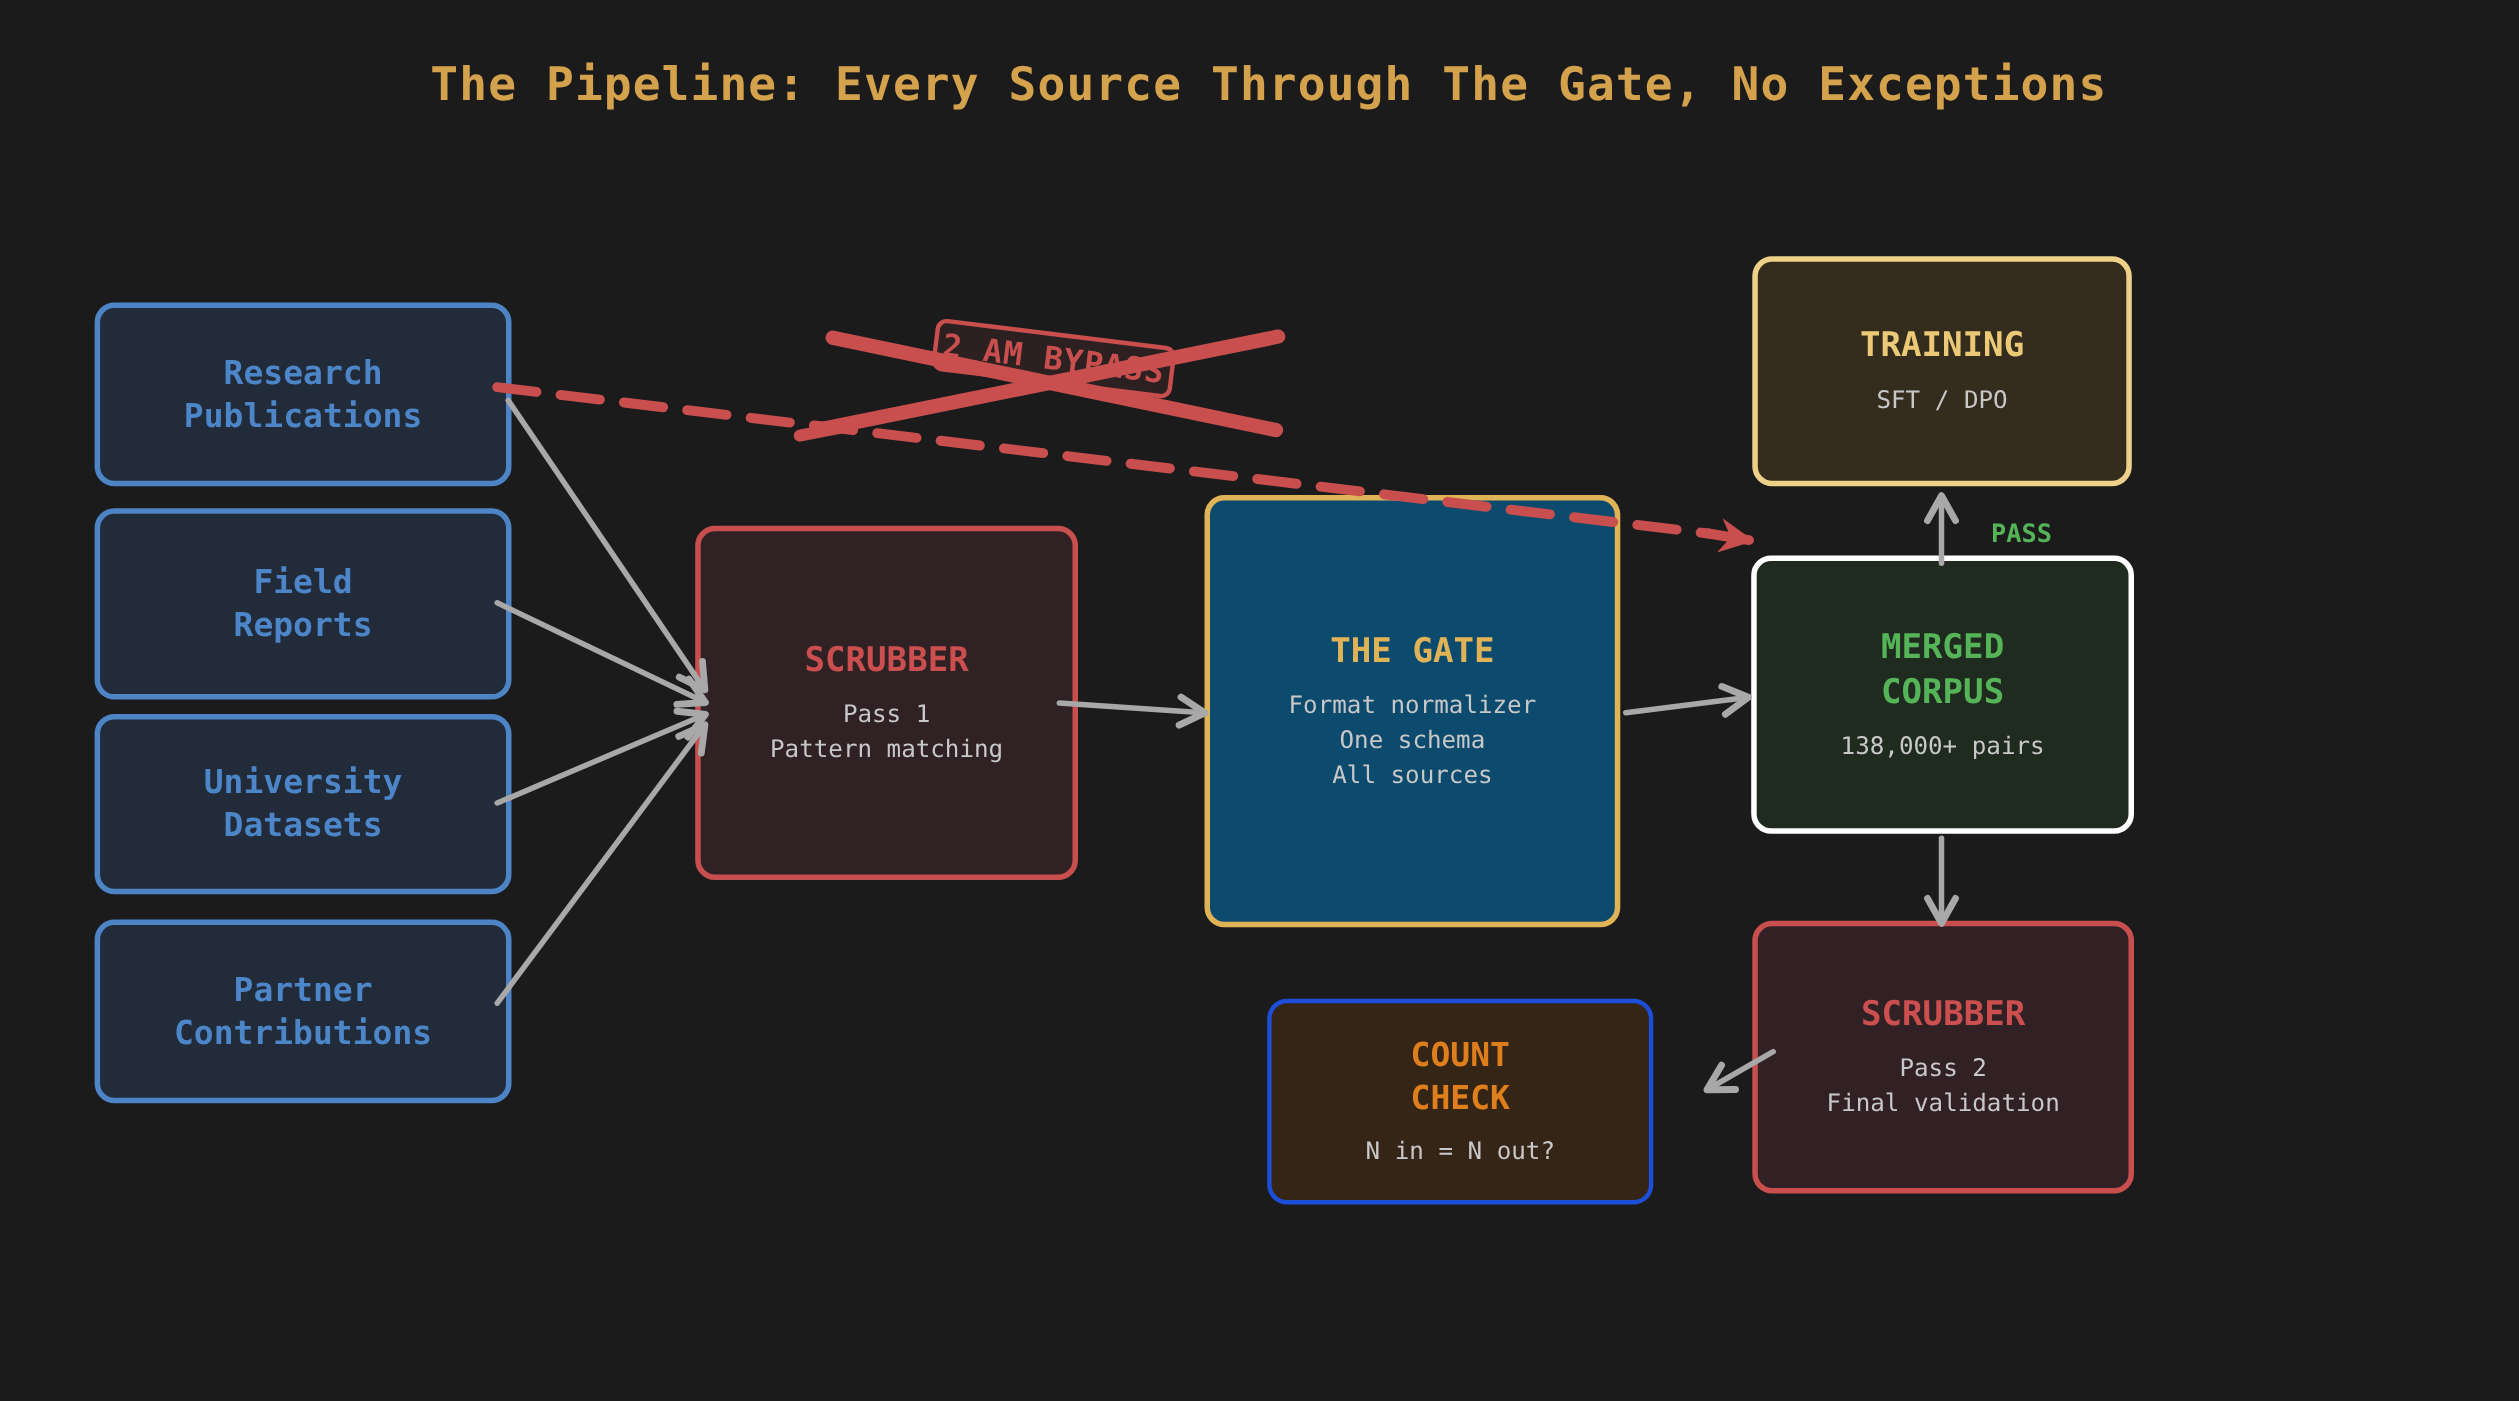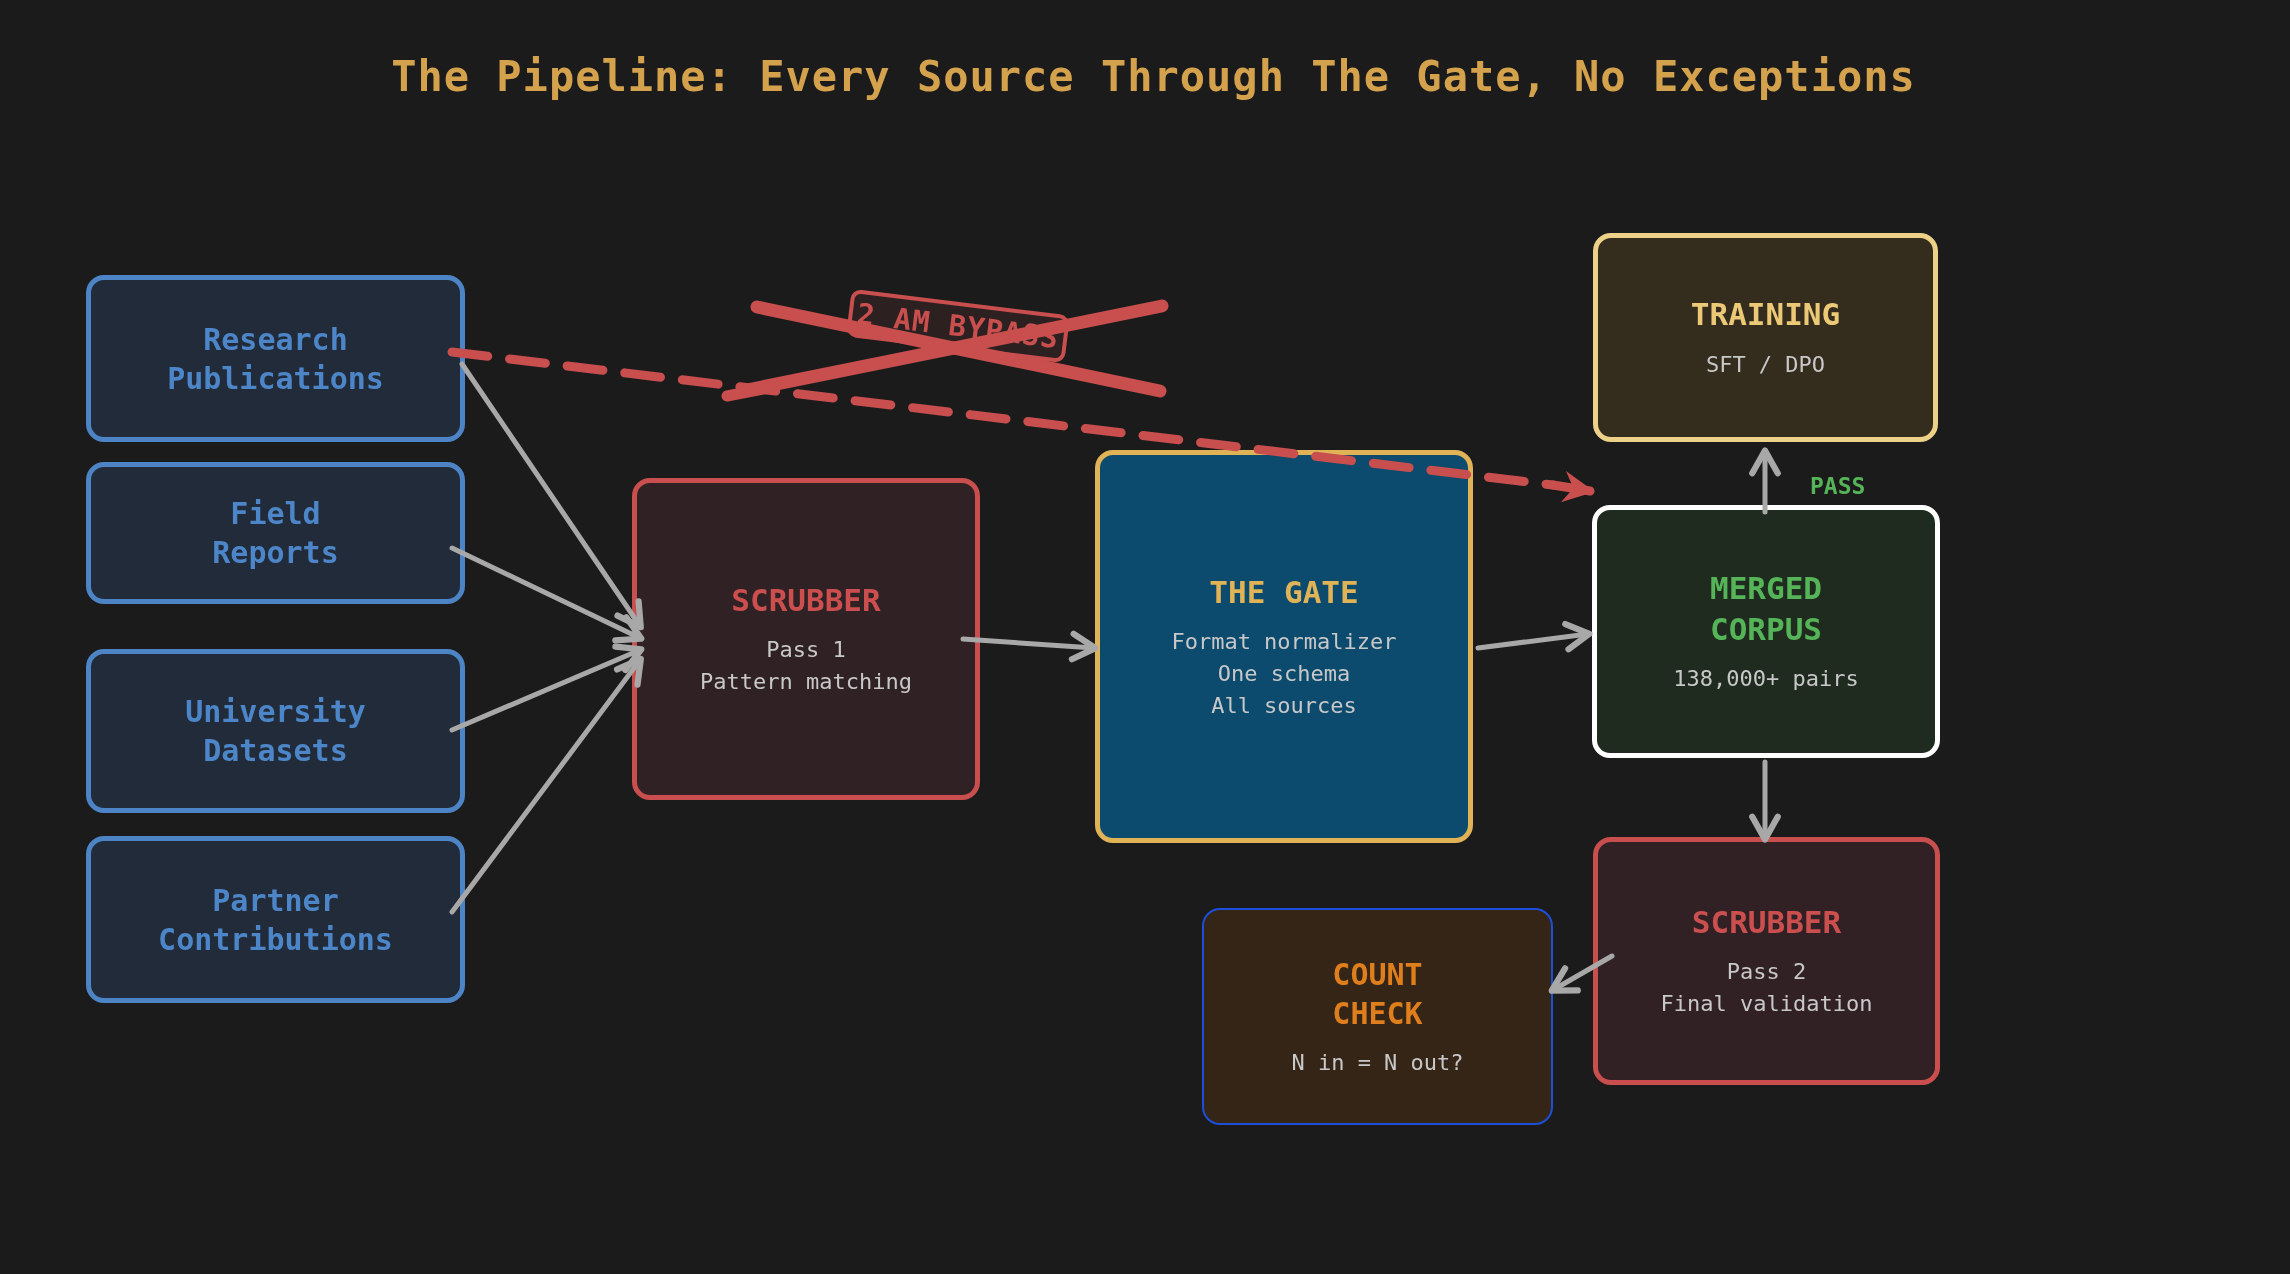--- a/index.html
+++ b/index.html
@@ -18,35 +18,35 @@
     position:absolute;box-sizing:border-box;border-radius:18px;
     display:flex;flex-direction:column;align-items:center;justify-content:center;
     text-align:center;gap:14px;
   }
   .box-title{font-weight:bold;font-size:31px;line-height:1.3;white-space:pre-line;}
   .box-body{font-size:22px;line-height:1.45;color:#C8C8C8;white-space:pre-line;}
   
   .src{border:5px solid #4D84C6;background:#212B39;}
   .src .box-title{color:#4D86C8;font-size:30px;}
   #src-research{left:86px;top:275px;width:379px;height:167px;}
-  #src-field{left:86px;top:462px;width:379px;height:142px;}
+  #src-field{left:86px;top:462px;width:379px;height:174px;}
   #src-university{left:86px;top:649px;width:379px;height:164px;justify-content:center;}
   #src-partner{left:86px;top:836px;width:379px;height:167px;}
   
   #scrubber1{left:632px;top:478px;width:348px;height:322px;border:5px solid #C94F4F;background:#302124;}
   #scrubber1 .box-title{color:#CC4F4F;}
   #gate{left:1095px;top:450px;width:378px;height:393px;border:5px solid #E0B356;background:#0c4a6e;}
   #gate .box-title{color:#E0B356;}
   #merged{left:1592px;top:505px;width:348px;height:253px;border:5px solid #ffffff;background:#202B20;}
   #merged .box-title{color:#55B457;}
   #training{left:1593px;top:233px;width:345px;height:209px;border:5px solid #EDD189;background:#342C1D;}
   #training .box-title{color:#EBC977;}
   #scrubber2{left:1593px;top:837px;width:347px;height:248px;border:5px solid #C94F4F;background:#312125;}
   #scrubber2 .box-title{color:#CC4F4F;}
-  #count{left:1202px;top:908px;width:351px;height:217px;border:2px solid #1d4ed8;background:#342517;}
+  #count{left:1152px;top:908px;width:351px;height:187px;border:4px solid #1d4ed8;background:#342517;}
   #count .box-title{color:#DE7E1C;font-size:30px;}
   
   .pass-label{
     position:absolute;left:1810px;top:473px;color:#55B457;
     font-size:23px;font-weight:bold;
   }
   .stamp{
     position:absolute;left:848px;top:302px;width:220px;height:48px;
     transform:rotate(7deg);box-sizing:border-box;
     border:4px solid #C94F4F;border-radius:10px;

